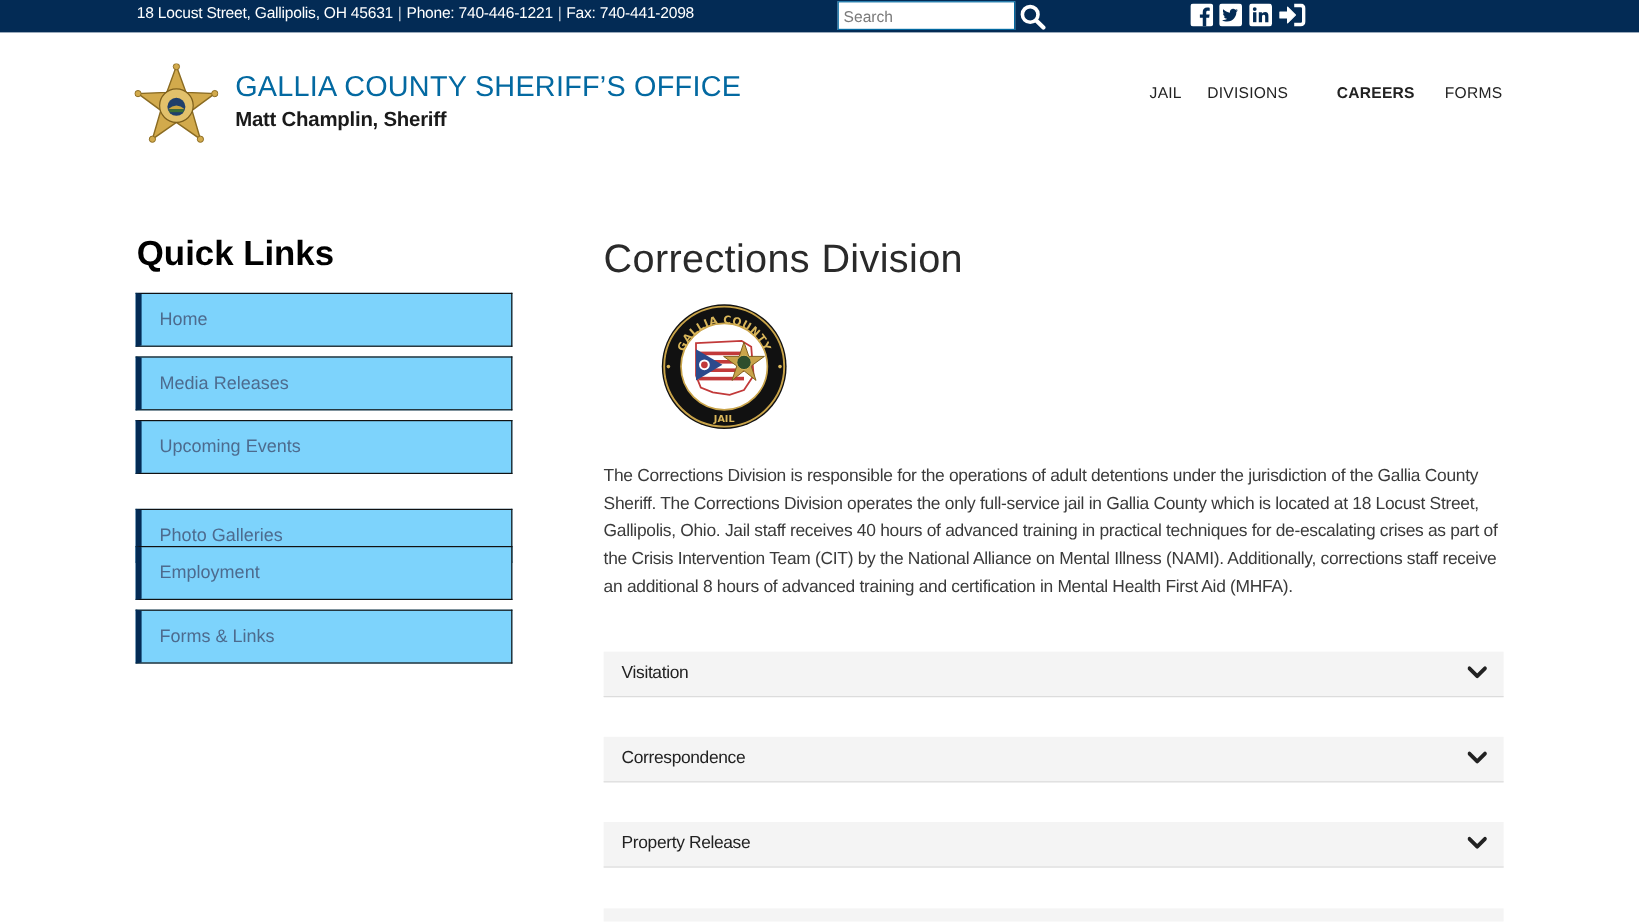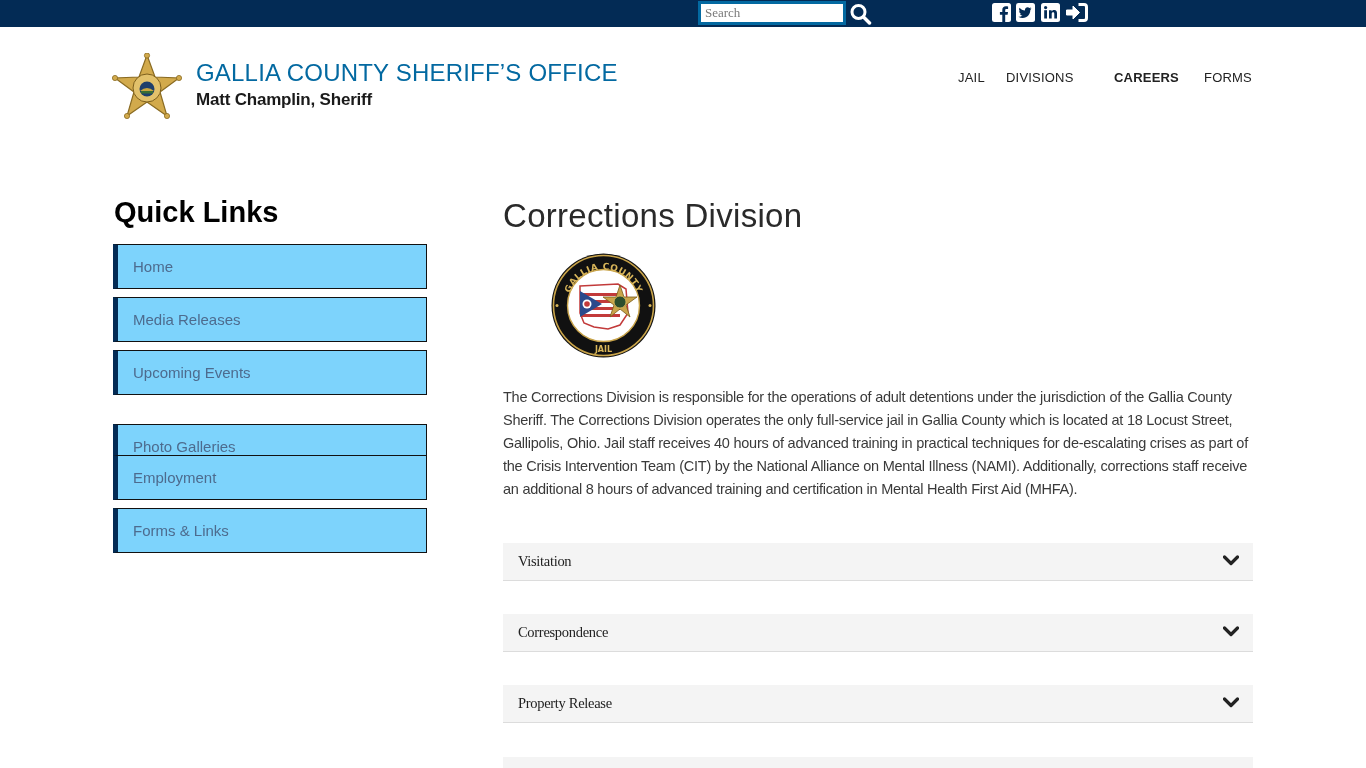--- a/index.html
+++ b/index.html
@@ -3,49 +3,52 @@
 <meta charset="utf-8">
 <style>
   * { box-sizing: border-box; margin: 0; padding: 0; }
   html, body { width: 1366px; height: 768px; overflow: hidden; background: #ffffff; }
   body { font-family: "Liberation Sans", sans-serif; color: #333333; position: relative; }
 
   
   .topbar { position: absolute; left: 0; top: 0; width: 1366px; height: 27px; background: #032b55; }
   .topbar .contact { position: absolute; left: 114px; top: 3px; font-size: 13px; color: #ffffff; letter-spacing: -0.2px; white-space: nowrap; }
   .topbar .contact .sep { color: #c7d0dc; margin: 0 4px; }
-  .search-input { position: absolute; left: 698px; top: 1px; width: 148px; height: 24px; border: 3px solid #0369a1; background: #ffffff; font-size: 13px; padding: 2px 4px; color: #333; font-family: Liberation Serif, serif; }
+  .search-input { position: absolute; left: 698px; top: 1px; width: 148px; height: 24px; border: 1px solid #0369a1; background: #ffffff; font-size: 13px; padding: 2px 4px; color: #333; font-family: Liberation Sans, sans-serif; }
   .search-input::placeholder { color: #7a7a7a; }
   .search-btn { position: absolute; left: 849px; top: 3px; width: 24px; height: 22px; cursor: pointer; }
   .social { position: absolute; top: 3px; width: 20px; height: 20px; cursor: pointer; }
 
   
   .logo-badge { position: absolute; left: 112px; top: 53px; width: 70px; height: 68px; }
   .site-title { position: absolute; left: 196px; top: 59px; font-size: 24px; color: #0369a1; letter-spacing: 0.2px; white-space: nowrap; }
   .site-sub { position: absolute; left: 196px; top: 90px; font-size: 17px; color: #1a1a1a; font-weight: bold; letter-spacing: -0.2px; white-space: nowrap; }
   .nav-item { position: absolute; top: 70px; font-size: 13px; color: #222222; text-decoration: none; white-space: nowrap; letter-spacing: 0.2px; cursor: pointer; }
 
   
   .ql-title { position: absolute; left: 114px; top: 196px; font-size: 29px; color: #000000; font-weight: bold; }
   .ql-item { position: absolute; left: 113px; width: 314px; height: 45px; border: 1.5px solid #111111; border-left: 5px solid #032b55; background: #7dd3fc; cursor: pointer; }
   .ql-item span { position: absolute; left: 15px; top: 13px; font-size: 15px; color: #4d6b8e; }
 
   
   .page-title { position: absolute; left: 503px; top: 197px; font-size: 33px; color: #2a2a2a; font-weight: normal; letter-spacing: 0.3px; }
   .jail-seal { position: absolute; left: 550px; top: 253px; width: 107px; height: 105px; }
   .desc { position: absolute; left: 503px; top: 386px; width: 750px; font-size: 14.5px; line-height: 23px; color: #3a3a3a; letter-spacing: -0.25px; }
 
-  .acc { position: absolute; left: 503px; width: 750px; height: 38px; background: #f4f4f4; border-bottom: 1.5px solid #dcdcdc; cursor: pointer; font-family: Liberation Serif, serif; }
+  .acc { position: absolute; left: 503px; width: 750px; height: 38px; background: #f4f4f4; border-bottom: 1.5px solid #dcdcdc; cursor: pointer; }
   .acc .acc-label { position: absolute; left: 15px; top: 10px; font-size: 14.5px; color: #222222; letter-spacing: -0.3px; }
   .acc .chev { position: absolute; right: 14px; top: 10px; width: 16px; height: 14px; }
 </style>
 </head>
 <body>
 
 <div class="topbar">
+  <div class="contact">
+    <span>18 Locust Street, Gallipolis, OH 45631</span><span class="sep">|</span><span>Phone: 740-446-1221</span><span class="sep">|</span><span>Fax: 740-441-2098</span>
+  </div>
   <input class="search-input" type="text" placeholder="Search" style="">
   <div class="search-btn">
     <svg width="24" height="22" viewBox="0 0 24 22">
       <circle cx="9.5" cy="9" r="6.5" fill="none" stroke="#ffffff" stroke-width="3"></circle>
       <line x1="14.5" y1="14" x2="20.5" y2="20" stroke="#ffffff" stroke-width="3.5" stroke-linecap="round"></line>
     </svg>
   </div>
   <div class="social" style="left:992px;">
     <svg width="19" height="19" viewBox="0 0 19 19">
       <rect x="0" y="0" width="19" height="19" rx="2.5" fill="#ffffff"></rect>

